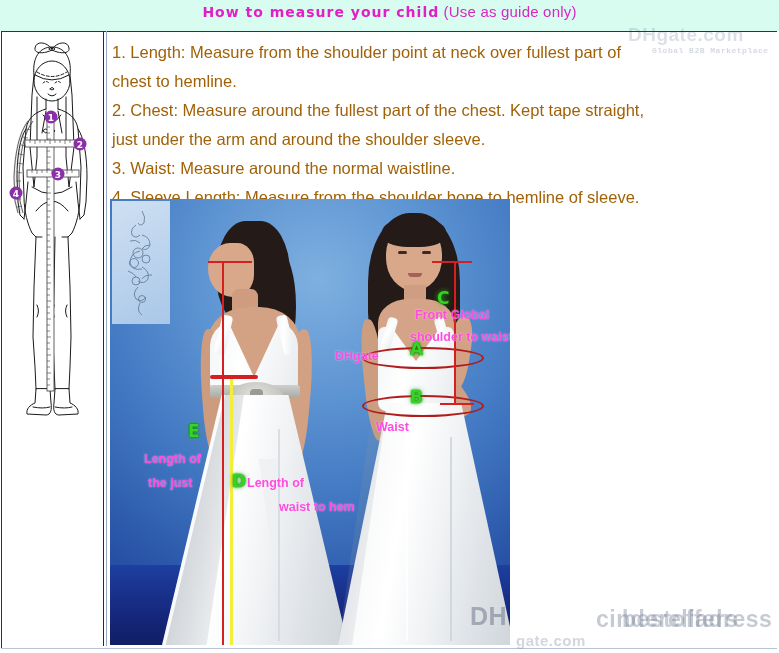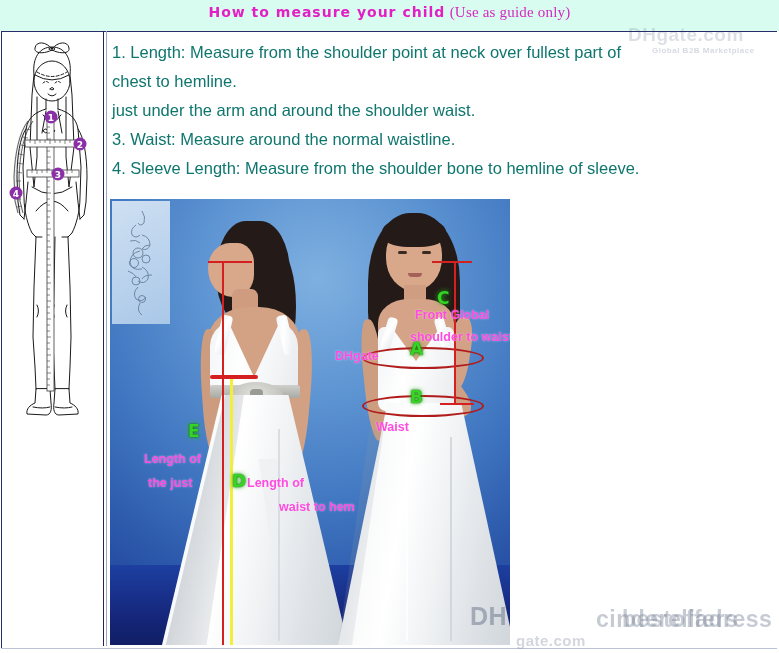--- a/index.html
+++ b/index.html
@@ -9,41 +9,41 @@
   .page{position:relative;width:779px;height:653px;background:#fff;}
 
   
   .header-band{position:absolute;left:0;top:0;width:779px;height:31px;
       background:#d8fdf0;}
   .header-title{position:absolute;left:0;top:3px;width:779px;text-align:center;
       white-space:nowrap;font-size:15px;letter-spacing:.2px;}
   .header-title .main{color:#e21ec4;font-weight:bold;
       font-family:"DejaVu Sans",sans-serif;font-size:14px;letter-spacing:1px;}
   .header-title .sub{color:#d826c0;font-size:15px;
-      font-family:Liberation Serif, serif;}
+      font-family:Liberation Sans, sans-serif;}
 
   
   .table-outer{position:absolute;left:1px;top:31px;width:776px;height:618px;
       border-top:1px solid #2b2b6b;border-left:1px solid #2b2b6b;
       box-sizing:border-box;}
   .vdiv{position:absolute;left:103px;top:31px;width:1px;height:615px;
       background:#24244f;}
   .vdiv2{position:absolute;left:106px;top:31px;width:1px;height:615px;
       background:#9aa8c8;}
   .hbottom{position:absolute;left:1px;top:648px;width:776px;height:1px;
       background:#b9c2d6;}
 
   
   .diagram-cell{position:absolute;left:2px;top:33px;width:100px;height:612px;
       background:#fff;overflow:hidden;}
   .diagram-svg{position:absolute;left:4px;top:4px;}
 
   
   .instructions{position:absolute;left:112px;top:38px;width:660px;
-      color:#0f766e;font-size:16.5px;line-height:29px;
+      color:#a16207;font-size:16.5px;line-height:29px;
       font-family:"Liberation Sans",sans-serif;}
   .instructions div{white-space:nowrap;}
 
   
   .photo{position:absolute;left:110px;top:199px;width:400px;height:446px;
       overflow:hidden;
       background:linear-gradient(165deg,#4e86c9 0%,#3f78c2 22%,#2e5fae 52%,
                  #20409a 74%,#17318c 100%);}
   
   .wall{position:absolute;inset:0;
@@ -82,21 +82,21 @@
       text-shadow:0 0 2px #0b4d06,0 0 5px #2bbf1d;line-height:1;}
   .mlabel{position:absolute;color:#ff4be0;font-weight:bold;font-size:12.5px;
       font-family:"Liberation Sans",sans-serif;white-space:nowrap;
       text-shadow:0 0 2px rgba(255,255,255,.55);}
 
   
   .wm{position:absolute;color:rgba(120,130,150,.30);font-weight:bold;
       font-family:"Liberation Sans",sans-serif;white-space:nowrap;
       letter-spacing:.5px;pointer-events:none;}
   .wm-top{left:628px;top:24px;font-size:19px;color:rgba(150,160,180,.33);}
-  .wm-top-sub{left:652px;top:46px;font-size:8px;color:rgba(150,160,180,.40);}
+  .wm-top-sub{left:652px;top:46px;font-size:8px;color:rgba(150,160,180,.40);font-family:Liberation Mono, monospace;}
   .wm-bot-a{left:470px;top:602px;font-size:25px;color:rgba(90,100,125,.45);}
   .wm-bot-b{left:516px;top:608px;font-size:15px;color:rgba(150,158,175,.42);margin-top:24px;}
   .wm-bot-c{left:596px;top:606px;font-size:23px;color:rgba(120,130,150,.42);}
   .wm-bot-d{left:622px;top:606px;font-size:23px;color:rgba(120,130,150,.40);}
 </style>
 </head>
 <body>
 
 <div class="page">
 
@@ -231,21 +231,22 @@
       <g>
         <circle cx="10" cy="156" r="6.5" fill="#8a2fa8"></circle>
         <text x="10" y="160" font-size="9" fill="#ffffff" font-weight="bold" text-anchor="middle" font-family="DejaVu Sans, sans-serif">4</text>
       </g>
     </svg>
   </div>
 
   <div class="instructions">
     <div>1. Length: Measure from the shoulder point at neck over fullest part of</div>
     <div>chest to hemline.</div>
-    <div>just under the arm and around the shoulder waist.</div>
+    <div>2. Chest: Measure around the fullest part of the chest. Kept tape straight,</div>
+    <div>just under the arm and around the shoulder sleeve.</div>
     <div>3. Waist: Measure around the normal waistline.</div>
     <div>4. Sleeve Length: Measure from the shoulder bone to hemline of sleeve.</div>
   </div>
 
   <div class="photo">
     <div class="wall"></div>
     <div class="floor"></div>
 
     <div class="inset">
       <svg width="58" height="123" viewBox="0 0 58 123">

